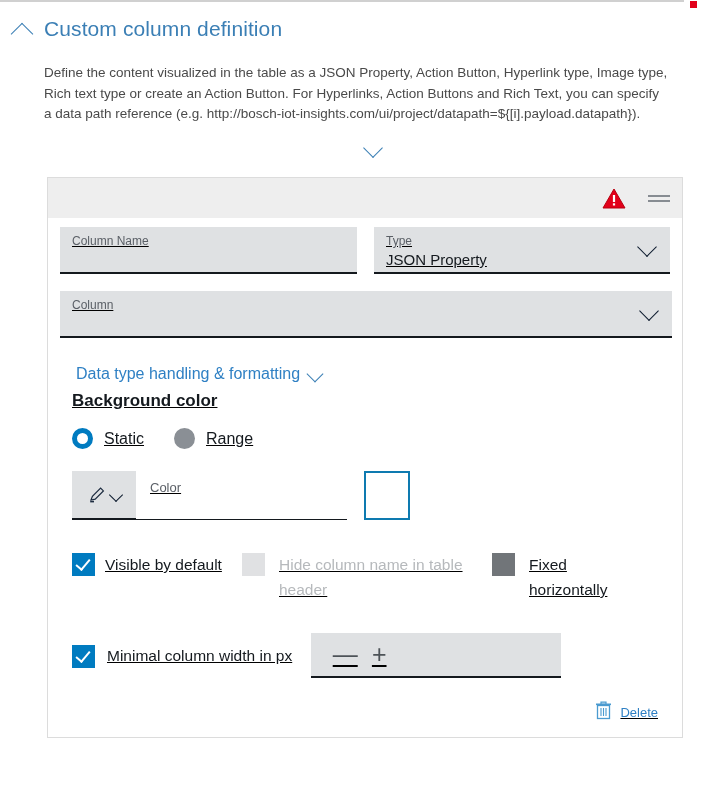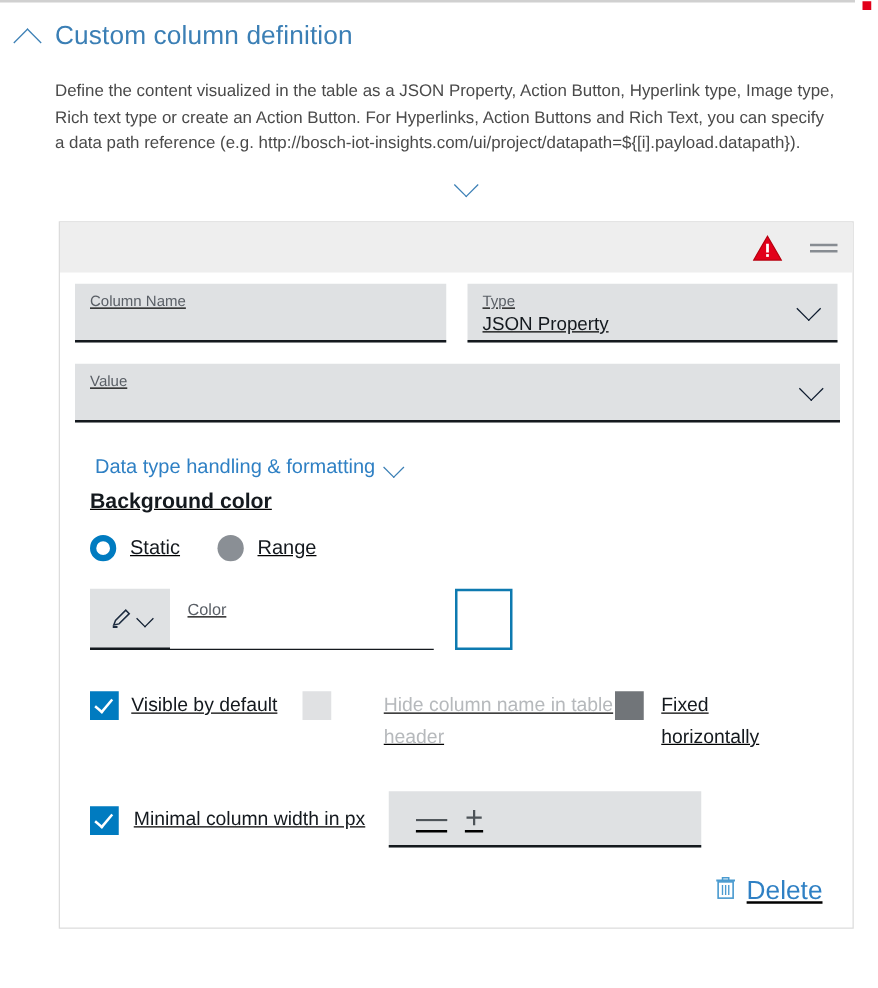--- a/index.html
+++ b/index.html
@@ -309,21 +309,21 @@
   .cb .box.disabled { background: #e0e1e3; }
   .cb .box.unchecked { background: #717579; }
   .cb .cl {
     margin-left: 10px;
     font-size: 15.5px;
     line-height: 25px;
     color: #14191e;
   }
   .cb.is-disabled .cl { color: #b6b9bc; }
   .cb-visible { width: 170px; }
-  .cb-hide { width: 250px; gap: 28px; }
+  .cb-hide { width: 250px; }
   .cb-fixed { width: 150px; }
   .cb-hide .cl, .cb-fixed .cl { margin-left: 14px; }
 
   
   .min-row {
     margin: 31px 0 0 12px;
     display: flex;
     align-items: center;
   }
   .min-row .cl {
@@ -359,24 +359,24 @@
   }
 
   
   .delete-row {
     display: flex;
     justify-content: flex-end;
     padding: 23px 12px 17px 0;
   }
   .delete-btn {
     display: inline-flex;
-    align-items: flex-start;
+    align-items: flex-end;
     gap: 8px;
     color: #2f80c4;
-    font-size: 21px;
+    font-size: 13px;
     cursor: pointer;
   }
 </style>
 </head>
 <body>
 
 <div class="top-rule"></div>
 <div class="top-red-mark"></div>
 
 <div class="section">
@@ -423,21 +423,21 @@
       <div class="field type">
         <div class="lbl">Type</div>
         <div class="val">JSON Property</div>
         <span class="field-chev">
           <i class="chev down dark"></i>
         </span>
       </div>
     </div>
 
     <div class="field value">
-      <div class="lbl">Value</div>
+      <div class="lbl">Column</div>
       <div class="val"></div>
       <span class="field-chev">
         <i class="chev down dark"></i>
       </span>
     </div>
 
     <div class="dt-link">
       <span>Data type handling &amp; formatting</span>
       <i class="chev down"></i>
     </div>

